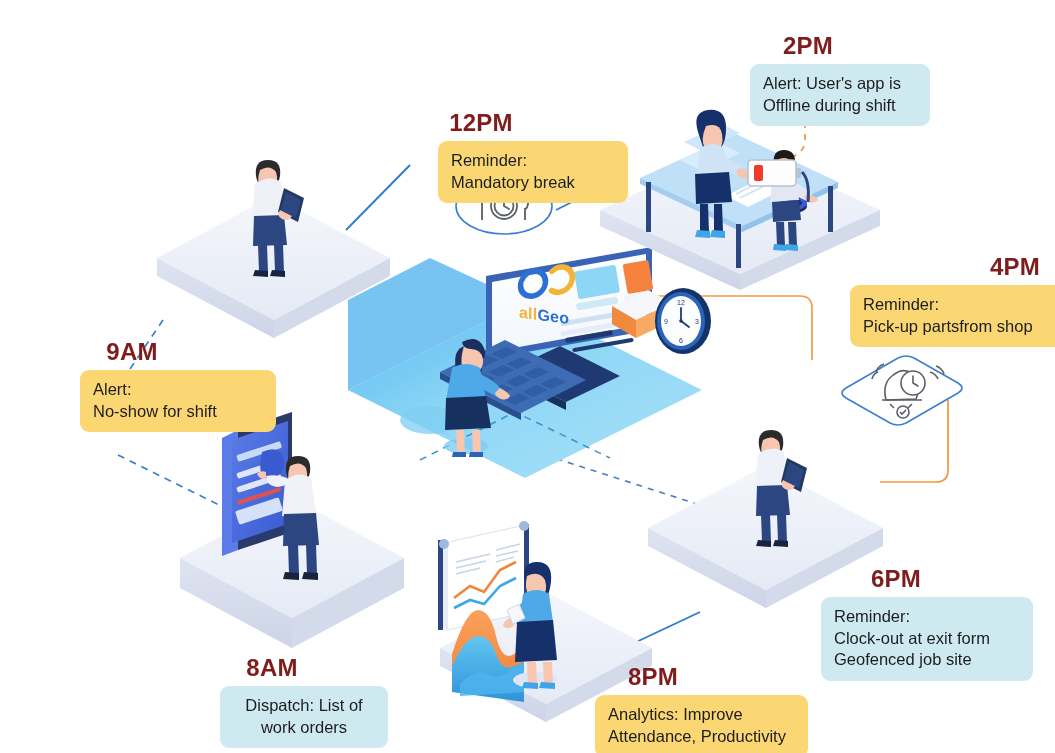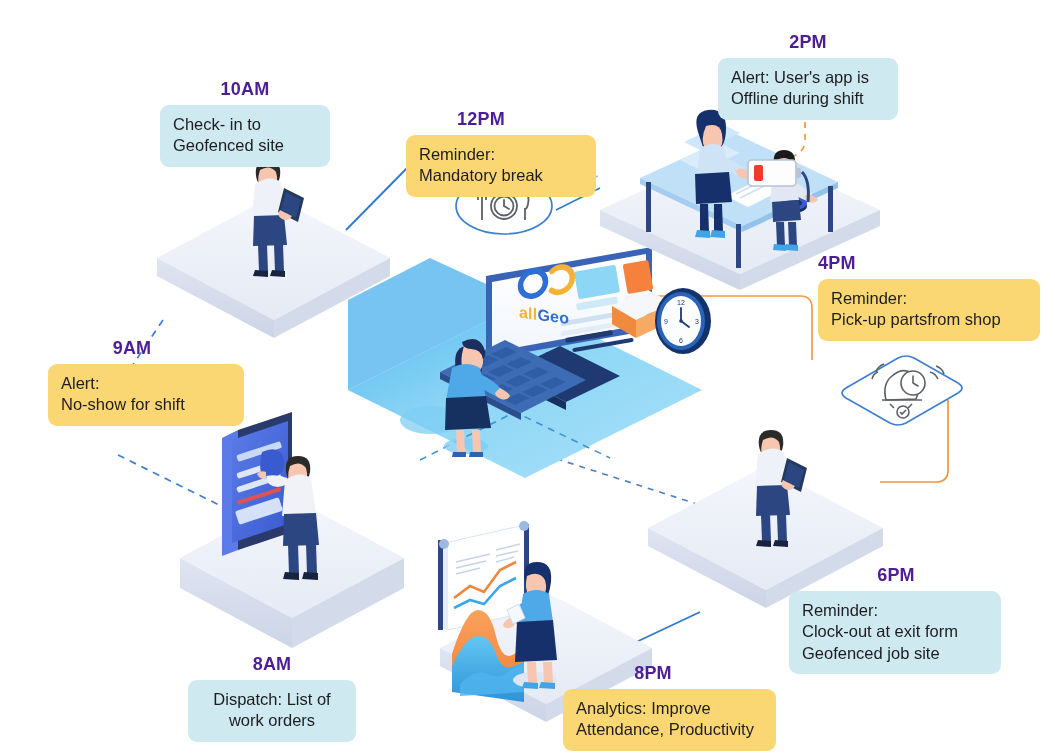--- a/index.html
+++ b/index.html
@@ -9,44 +9,45 @@
     font-family:"Liberation Sans","DejaVu Sans",sans-serif;
     color:#1b1b1b;
   }
   #stage{position:absolute;left:0;top:0;width:1055px;height:753px;}
   .layer{position:absolute;left:0;top:0;width:1055px;height:753px;}
   svg.layer{pointer-events:none;}
 
   
   .node{position:absolute;}
   .time-label{
-    font-size:18px;font-weight:bold;letter-spacing:.2px;
-    color:#4c1d95;text-align:center;line-height:1.1;
+    font-size:24px;font-weight:bold;letter-spacing:.2px;
+    color:#7f1d1d;text-align:center;line-height:1.1;
     white-space:nowrap;
   }
   .card{
     border-radius:9px;
     padding:9px 13px 10px 13px;
     font-size:16.5px;line-height:1.30;
     color:#1d1d1f;
     white-space:pre-line;
     box-sizing:border-box;
+    margin-left:32px;
   }
   .card.blue{background:#cfe9f1;}
   .card.yellow{background:#fbd774;}
 
   .n-10am{left:160px;top:80px;width:170px;}
   .n-10am .card{width:170px;}
   .n-12pm{left:406px;top:110px;width:150px;}
   .n-12pm .card{width:190px;}
   .n-2pm{left:718px;top:33px;width:180px;}
   .n-2pm .card{width:180px;}
   .n-4pm{left:818px;top:254px;width:222px;}
   .n-4pm .card{width:222px;}
-  .n-4pm .time-label{text-align:left;}
+  .n-4pm .time-label{text-align:right;}
   .n-6pm{left:789px;top:566px;width:214px;}
   .n-6pm .card{width:212px;}
   .n-8pm{left:563px;top:664px;width:180px;}
   .n-8pm .card{width:213px;}
   .n-8am{left:188px;top:655px;width:168px;}
   .n-8am .card{width:168px;text-align:center;}
   .n-9am{left:28px;top:339px;width:168px;padding-left:20px;}
   .n-9am .card{width:196px;}
 
   .label-row{margin-bottom:5px;}
@@ -437,25 +438,20 @@
       <path d="M-6 52 l12 -6 l6 14 l-12 6Z" fill="#f5f8fd" stroke="#cfd9ea" stroke-width="1"></path>
     </g>
   </svg>
 
   <div class="logo-wrap">
     <div class="logo-text">
       <span class="logo-all">all</span><span class="logo-geo">Geo</span>
     </div>
   </div>
 
-  <div class="node n-10am">
-    <div class="time-label label-row">10AM</div>
-    <div class="card blue">Check- in to
-Geofenced site</div>
-  </div>
 
   <div class="node n-12pm">
     <div class="time-label label-row">12PM</div>
     <div class="card yellow">Reminder:
 Mandatory break</div>
   </div>
 
   <div class="node n-2pm">
     <div class="time-label label-row">2PM</div>
     <div class="card blue">Alert: User's app is

